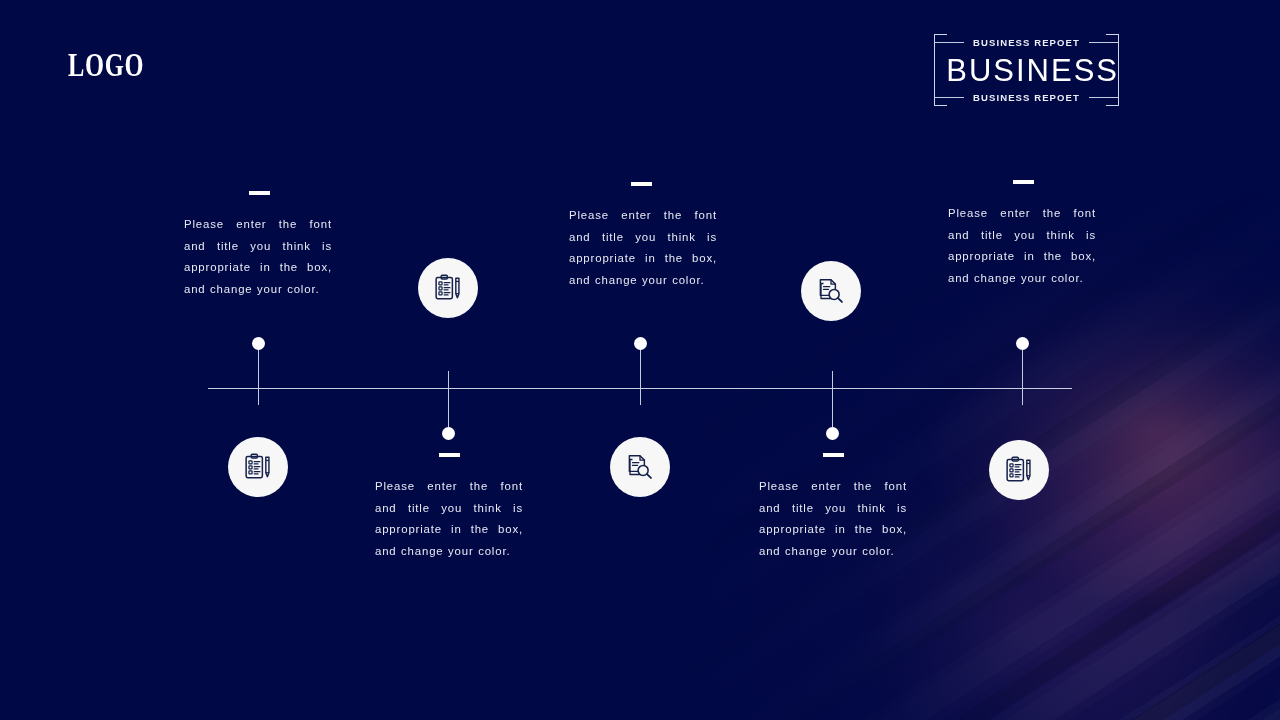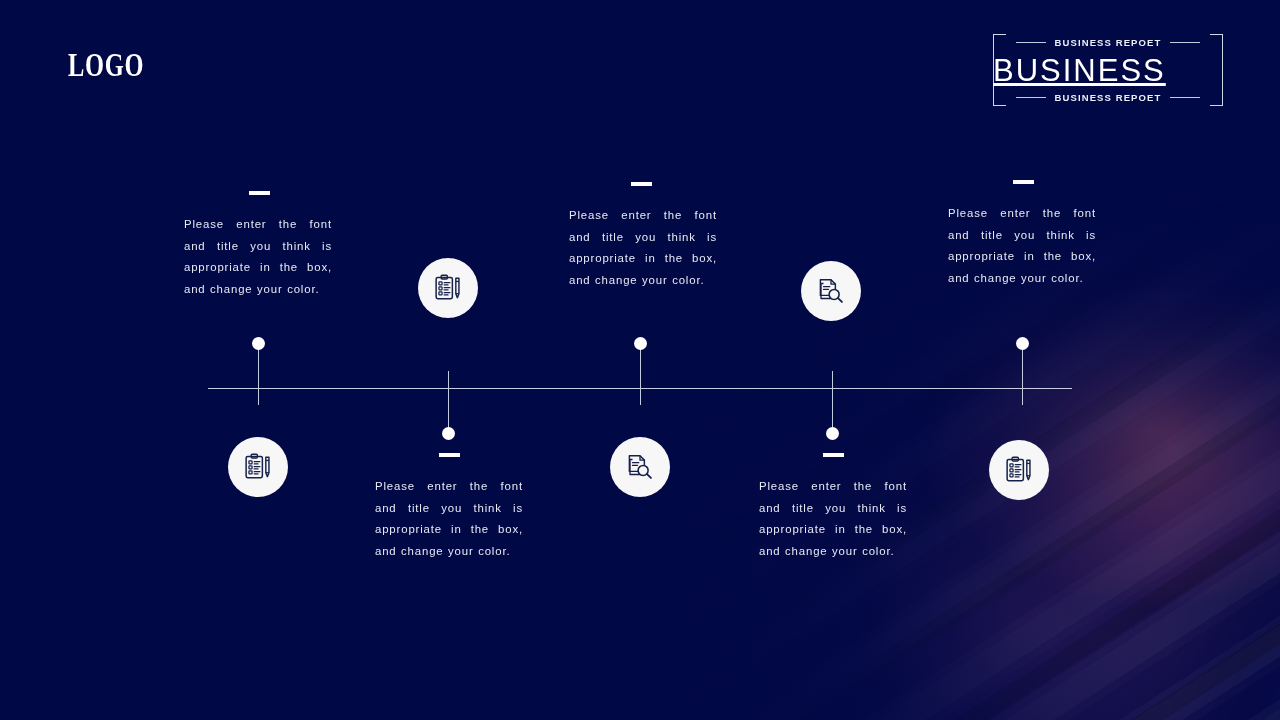--- a/index.html
+++ b/index.html
@@ -89,22 +89,22 @@
     letter-spacing:1px;
     color:#ffffff;
     transform:scaleX(0.72);
     transform-origin:left center;
     line-height:1;
   }
 
   
   #badge {
     position:absolute;
-    left:993px; top:34px;
-    width:230px; height:72px;
+    left:934px; top:34px;
+    width:185px; height:72px;
   }
   #badge .bracket-l, #badge .bracket-r {
     position:absolute; top:0; width:13px; height:72px;
     border-top:1.5px solid #cfd6e8;
     border-bottom:1.5px solid #cfd6e8;
   }
   #badge .bracket-l { left:0;  border-left:1.5px solid #cfd6e8; }
   #badge .bracket-r { right:0; border-right:1.5px solid #cfd6e8; }
 
   #badge .sub {
@@ -116,27 +116,26 @@
     font-weight:700;
     letter-spacing:1.1px;
   }
   #badge .sub.top { top:3px; }
   #badge .sub.bot { bottom:3px; }
   #badge .sub .rule {
     display:block; width:30px; height:1px; background:#c3cbe0;
   }
   #badge .main {
     position:absolute; left:0; right:0; top:20px;
-    text-align:left;
+    text-align:right;
     color:#ffffff;
     font-size:31px;
     font-weight:400;
     letter-spacing:2.0px;
     line-height:34px;
-    text-decoration:underline;
   }
 
   
   #axis {
     position:absolute;
     left:208px; top:388px;
     width:864px; height:1.4px;
     background:#c9cfe2;
   }
 

